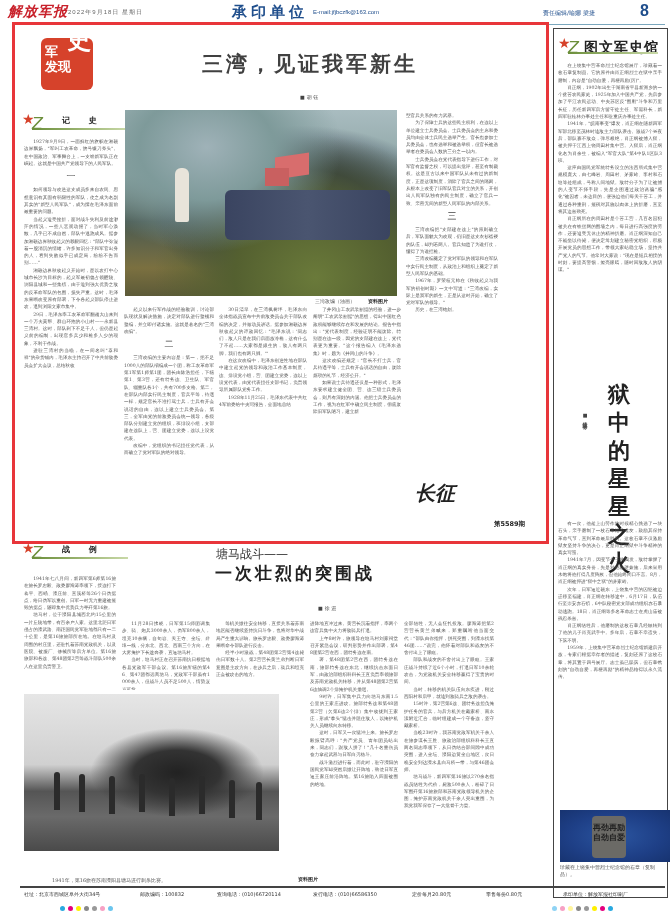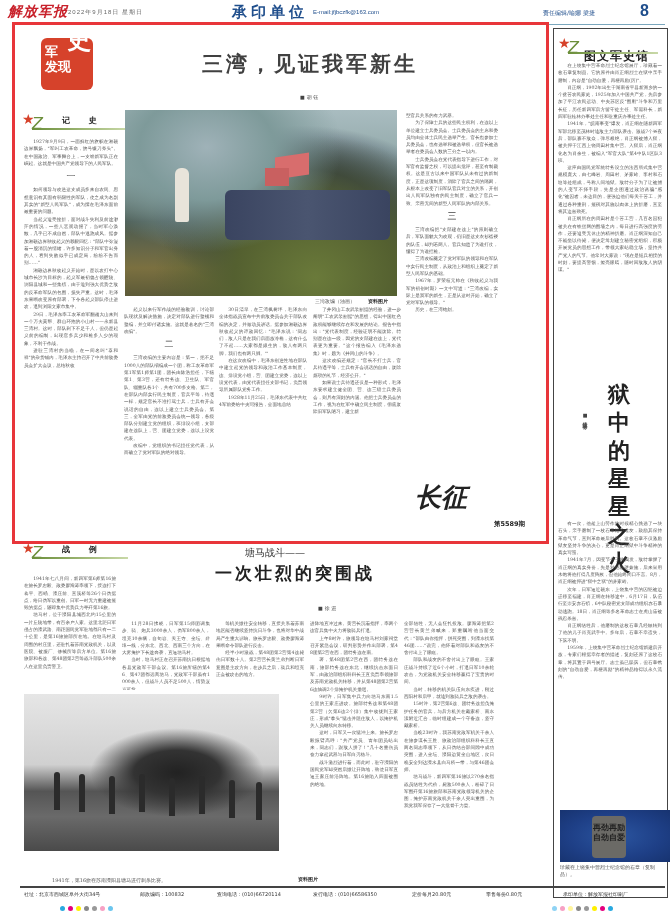--- a/index.html
+++ b/index.html
@@ -29,23 +29,23 @@
 .col .num{text-align:center;font-size:9px;color:#444;text-indent:0;margin:6px 0}
 .painting{left:125px;top:110px;width:272px;height:186px;background:
  radial-gradient(ellipse at 30% 20%,#9fb2b8 0,#7e9a9a 25%,transparent 50%),
  radial-gradient(ellipse at 70% 90%,#6a7a3a 0,#546030 30%,transparent 60%),
  radial-gradient(ellipse at 65% 55%,#3b4560 0,#2a3348 30%,transparent 60%),
  linear-gradient(180deg,#a9bcc0 0%,#8aa3a2 35%,#4a5a52 60%,#7b7040 85%,#5c5a38 100%)}
 .painting .flag{position:absolute;width:34px;height:22px;background:#d86d6d}
 .painting .fig{position:absolute;width:14px;height:54px;background:#e8e4da;border-radius:6px 6px 2px 2px}
 .cap{font-size:5px;color:#555}
 .cap-src{font-size:5px;color:#333;font-weight:bold}
-.seal-sig{left:415px;top:480px;font-size:26px;font-style:italic;font-weight:bold;color:#222;font-family:"DejaVu Serif",serif}
+.seal-sig{left:415px;top:480px;font-size:20px;font-style:italic;font-weight:bold;color:#222;font-family:"DejaVu Serif",serif}
 .issue{left:494px;top:520px;font-size:6.5px;color:#222;font-weight:bold;font-family:"DejaVu Sans",sans-serif}
-.kicker{left:245px;top:546px;font-size:10px;color:#333}
+.kicker{left:216px;top:546px;font-size:12px;color:#333}
 .title-bot{left:215px;top:562px;font-size:17px;font-weight:bold;color:#222;letter-spacing:3px}
 .photo2{left:24px;top:694px;width:255px;height:157px;background:
  radial-gradient(ellipse at 60% 50%,#222 0,#333 20%,transparent 40%),
  linear-gradient(180deg,#e6e6e6 0%,#d0d0d0 45%,#555 62%,#6a6a6a 78%,#4a4a4a 100%)}
 .photo2 .sol{position:absolute;width:6px;height:38px;background:#2b2b2b;border-radius:3px 3px 0 0}
 .sidebar{left:553px;top:28px;width:115px;height:870px;border:1px solid #444}
 .sidehead{left:558px;top:36px;width:110px;height:20px}
 .sidehead .lbl{left:26px;letter-spacing:1px}
 .vtitle{left:603px;top:380px;width:32px;font-size:22px;font-weight:bold;color:#222;line-height:28px;text-align:center;font-family:"DejaVu Serif",serif}
 .vbyline{left:578px;top:412px;width:10px;font-size:5px;color:#444;line-height:6px;writing-mode:vertical-rl}
@@ -186,21 +186,21 @@
   <div class="sol" style="left:205px;top:86px"></div>
   <div class="sol" style="left:232px;top:88px"></div>
 </div>
 <div class="abs cap" style="left:52px;top:877px">1941年，第16旅在苏南溧阳县塘马进行刺杀比赛。</div>
 <div class="abs cap-src" style="left:298px;top:876px">资料图片</div>
 
 <div class="abs sidebar"></div>
 <div class="abs sec-head sidehead">
   <span class="star">★</span>
   <span class="z">Z</span>
-  <span class="lbl abs" style="top:12px;font-size:12px;font-weight:bold;color:#222">图文军史馆</span>
+  <span class="lbl abs" style="top:3px;font-size:14px;font-weight:bold;color:#222">图文军史馆</span>
   <span class="bar" style="width:90px"></span>
 </div>
 <div class="abs col" style="left:558px;top:62px;width:104px;height:308px">
   <p>在上饶集中营革命烈士纪念馆展厅，珍藏着一枚石章复制品。它的原件由肖正纲烈士在狱中亲手磨制，内容是"自劲自爱，再梗再励(厉)"。</p>
   <p>肖正纲，1902年出生于湖南省平县新洲乡的一个贫苦农民家庭，1925年加入中国共产党，先后参加了平江农民运动、中央苏区反"围剿"斗争和万里长征，历任新四军后方留守处主任、军需科长，新四军驻桂林办事处主任和驻重庆办事处主任。</p>
   <p>1941年，"皖南事变"爆发，肖正纲在随新四军军部北移至茂林时遭敌主力部队袭击。激战7个昼夜后，部队寡不敌众，弹尽粮绝，肖正纲被捕入狱，被关押于江西上饶周田村集中营。入狱后，肖正纲化名为肖余生，被编入"军官大队"第4中队1区队3班。</p>
   <p>这座由国民党军统特务设立的法西斯式集中营规模庞大，由七峰岩、周田村、茅家岭、李村和石塘等处组成，号称人间地狱。敌特分子为了让被捕的人变节不择手段，先是企图通过政治诱骗"感化"被囚者，未达目的，便强迫他们每天干苦工，并通过各种重刑，摧残对其施以肉体上的折磨，直至将其迫害致死。</p>
   <p>肖正纲所在的周田村是个苦工营，几百名囚犯被关在有铁丝网的围墙之内，每日进行高强度的劳作，还要遭受无休止的精神折磨。肖正纲深知自己不能坐以待毙，便决定筹划建立秘密党组织，积极开展党员的思想工作，带领大家站稳立场，坚持共产党人的气节。他常对大家说："现在是短兵相接的时刻，要提高警惕，擦亮眼睛，随时回敌敌人的阴谋。"</p>
 </div>
 <div class="abs vtitle">

